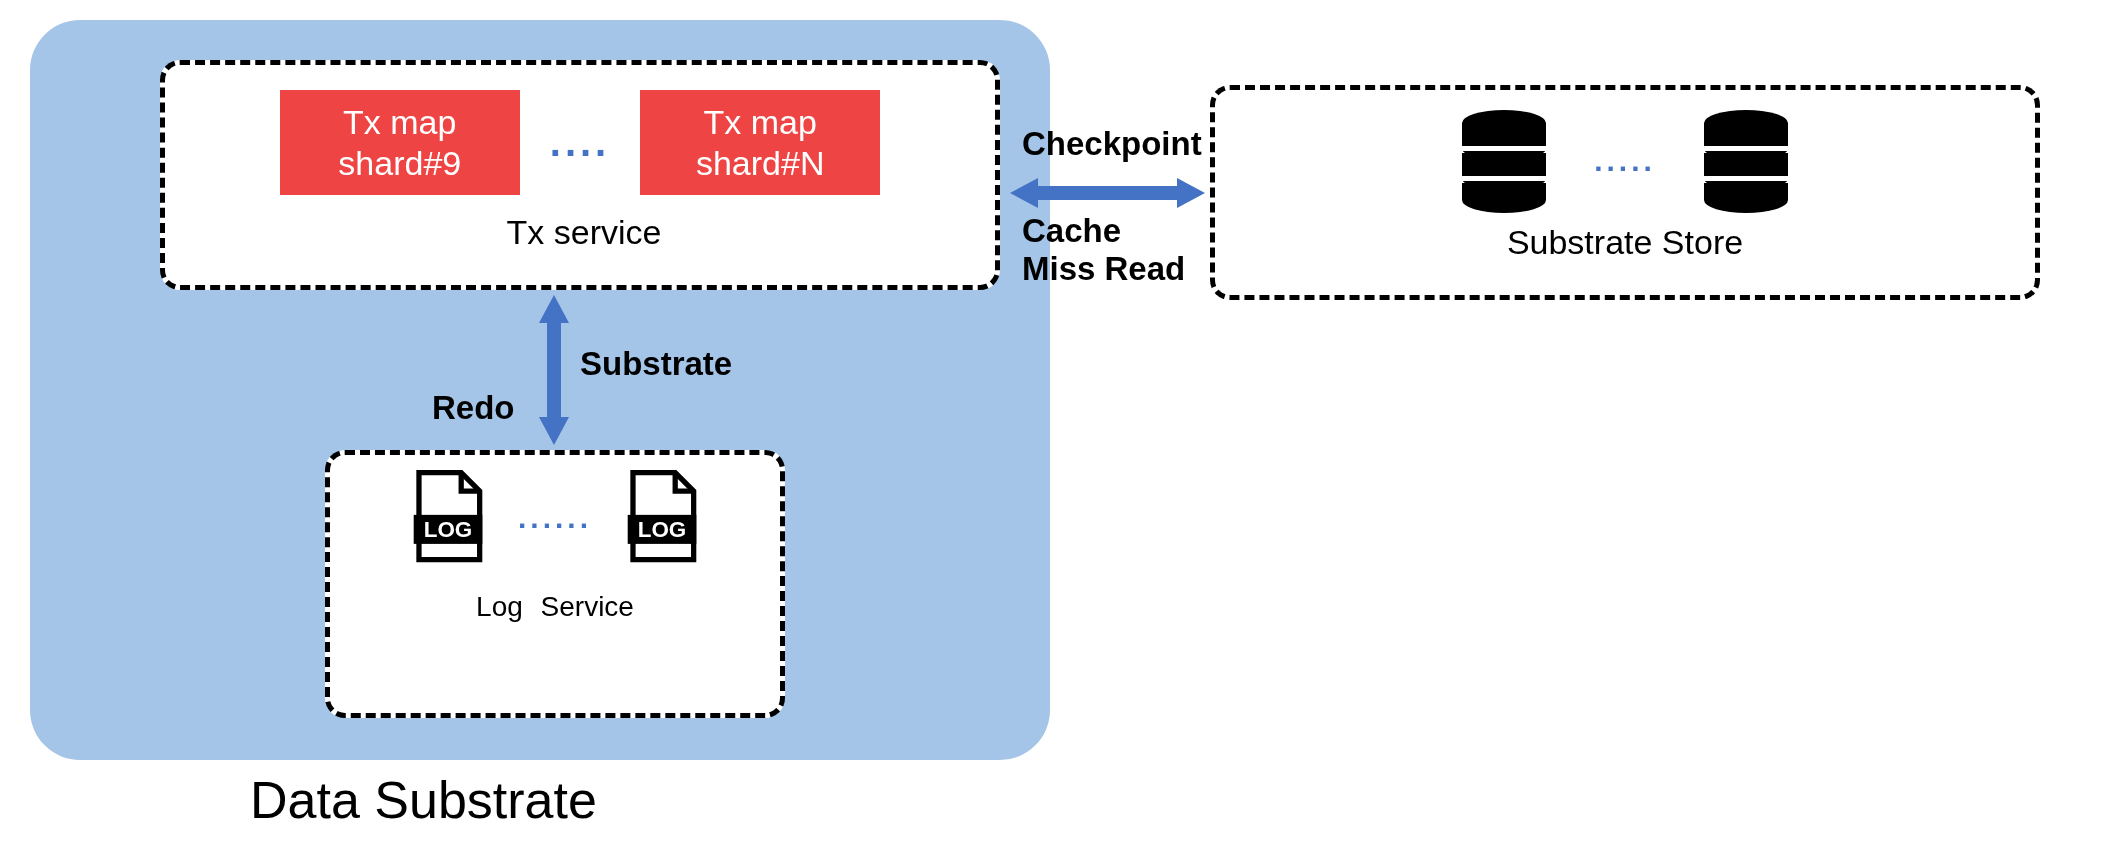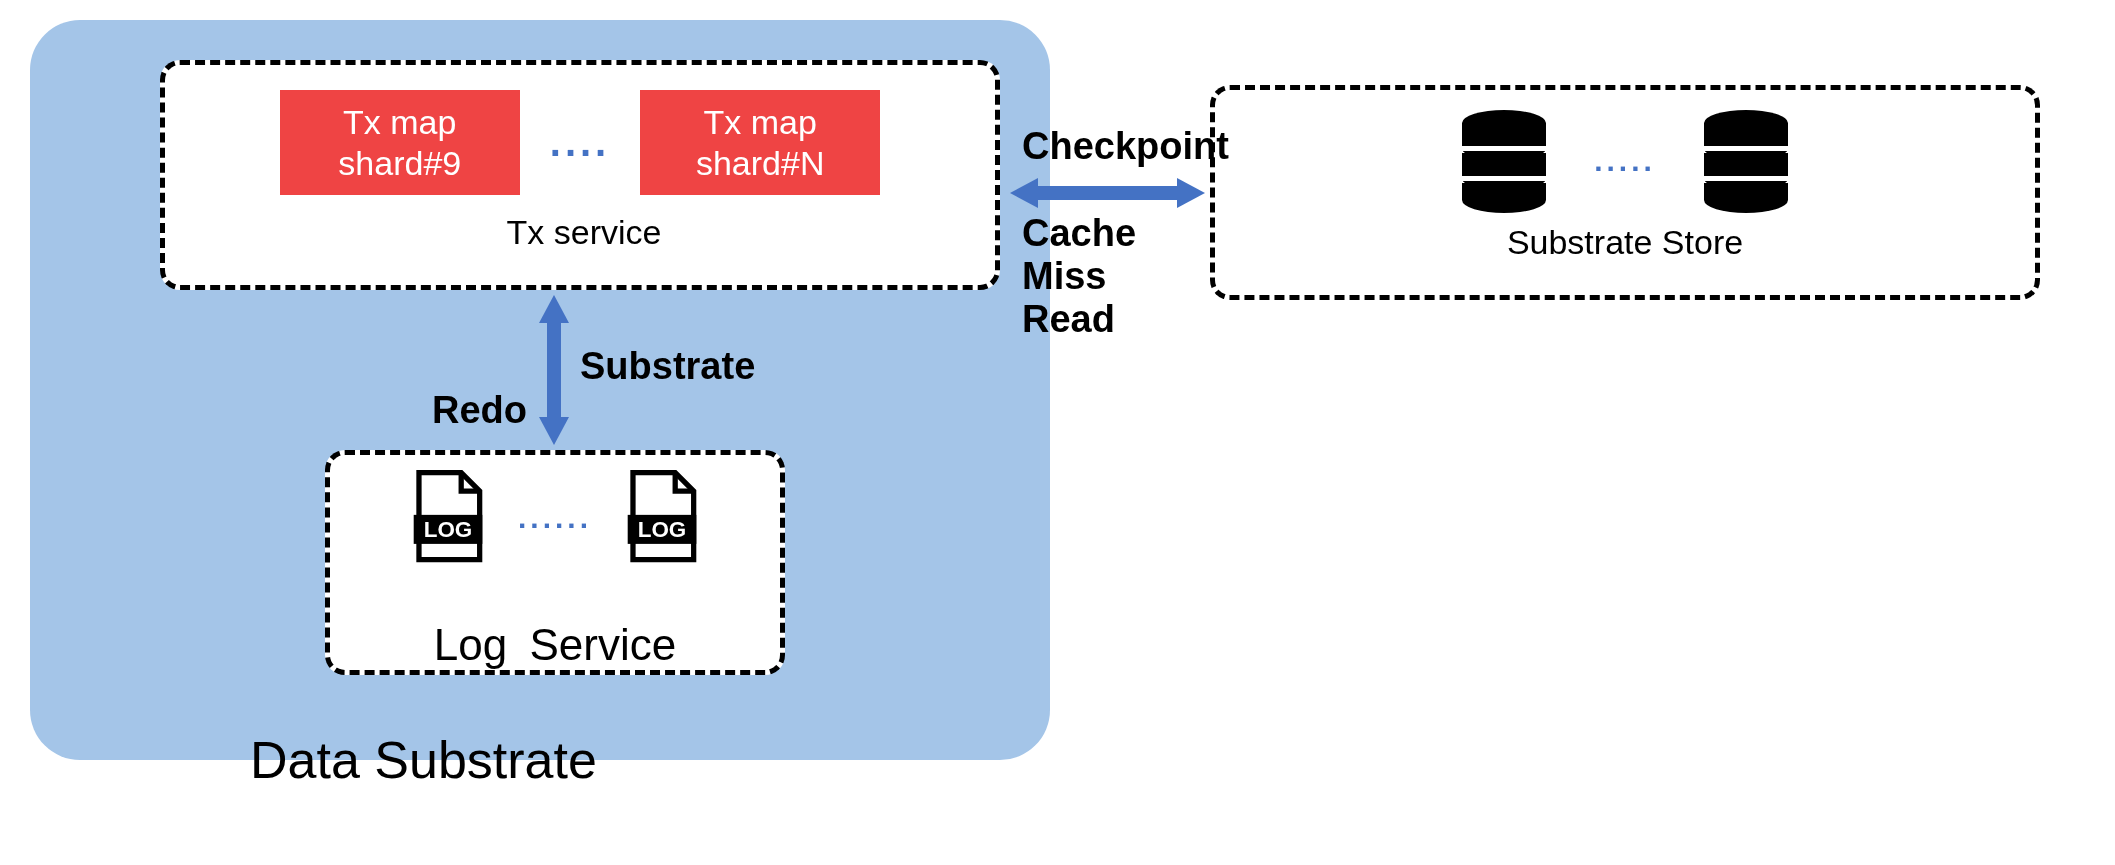--- a/index.html
+++ b/index.html
@@ -20,21 +20,21 @@
     left: 10px;
     top: 0px;
     width: 1020px;
     height: 740px;
     background: #a4c5e8;
     border-radius: 50px;
   }
   .substrate-title {
     position: absolute;
     left: 230px;
-    top: 710px;
+    top: 750px;
     font-size: 52px;
     color: #000;
   }
 
   
   .dashed-box {
     position: absolute;
     background: #fff;
     border: 5px dashed #000;
     border-radius: 20px;
@@ -79,36 +79,35 @@
     font-size: 34px;
     color: #000;
     margin-left: 8px;
   }
 
   
   .log-service {
     left: 305px;
     top: 430px;
     width: 460px;
-    height: 225px;
+    height: 268px;
     display: flex;
     flex-direction: column;
     align-items: center;
     padding-top: 15px;
-    justify-content: space-between;
   }
   .log-row {
     display: flex;
     align-items: center;
     gap: 30px;
   }
   .log-icon { width: 80px; height: 95px; }
   .log-label {
-    margin-top: 10px;
-    font-size: 44px;
+    margin-top: 26px;
+    font-size: 28px;
     color: #000;
     word-spacing: 10px;
   }
 
   
   .pstore {
     left: 1190px;
     top: 65px;
     width: 830px;
     height: 215px;
@@ -139,21 +138,21 @@
   }
   .arrow-v {
     position: absolute;
     left: 519px;
     top: 275px;
     width: 30px;
     height: 150px;
   }
 
   
-  .lbl { position: absolute; font-size: 38px; font-weight: bold; color: #000; }
+  .lbl { position: absolute; font-size: 33px; font-weight: bold; color: #000; }
   .lbl-checkpoint { left: 1002px; top: 105px; }
   .lbl-cachemiss  { left: 1002px; top: 192px; width: 180px; }
   .lbl-redo       { left: 412px;  top: 325px; margin-top: 44px; }
   .lbl-recovery   { left: 560px;  top: 325px; }
 
   .small-dots { color: #4472c4; font-size: 30px; letter-spacing: 4px; font-weight: bold; }
 </style>
 </head>
 <body>
 

